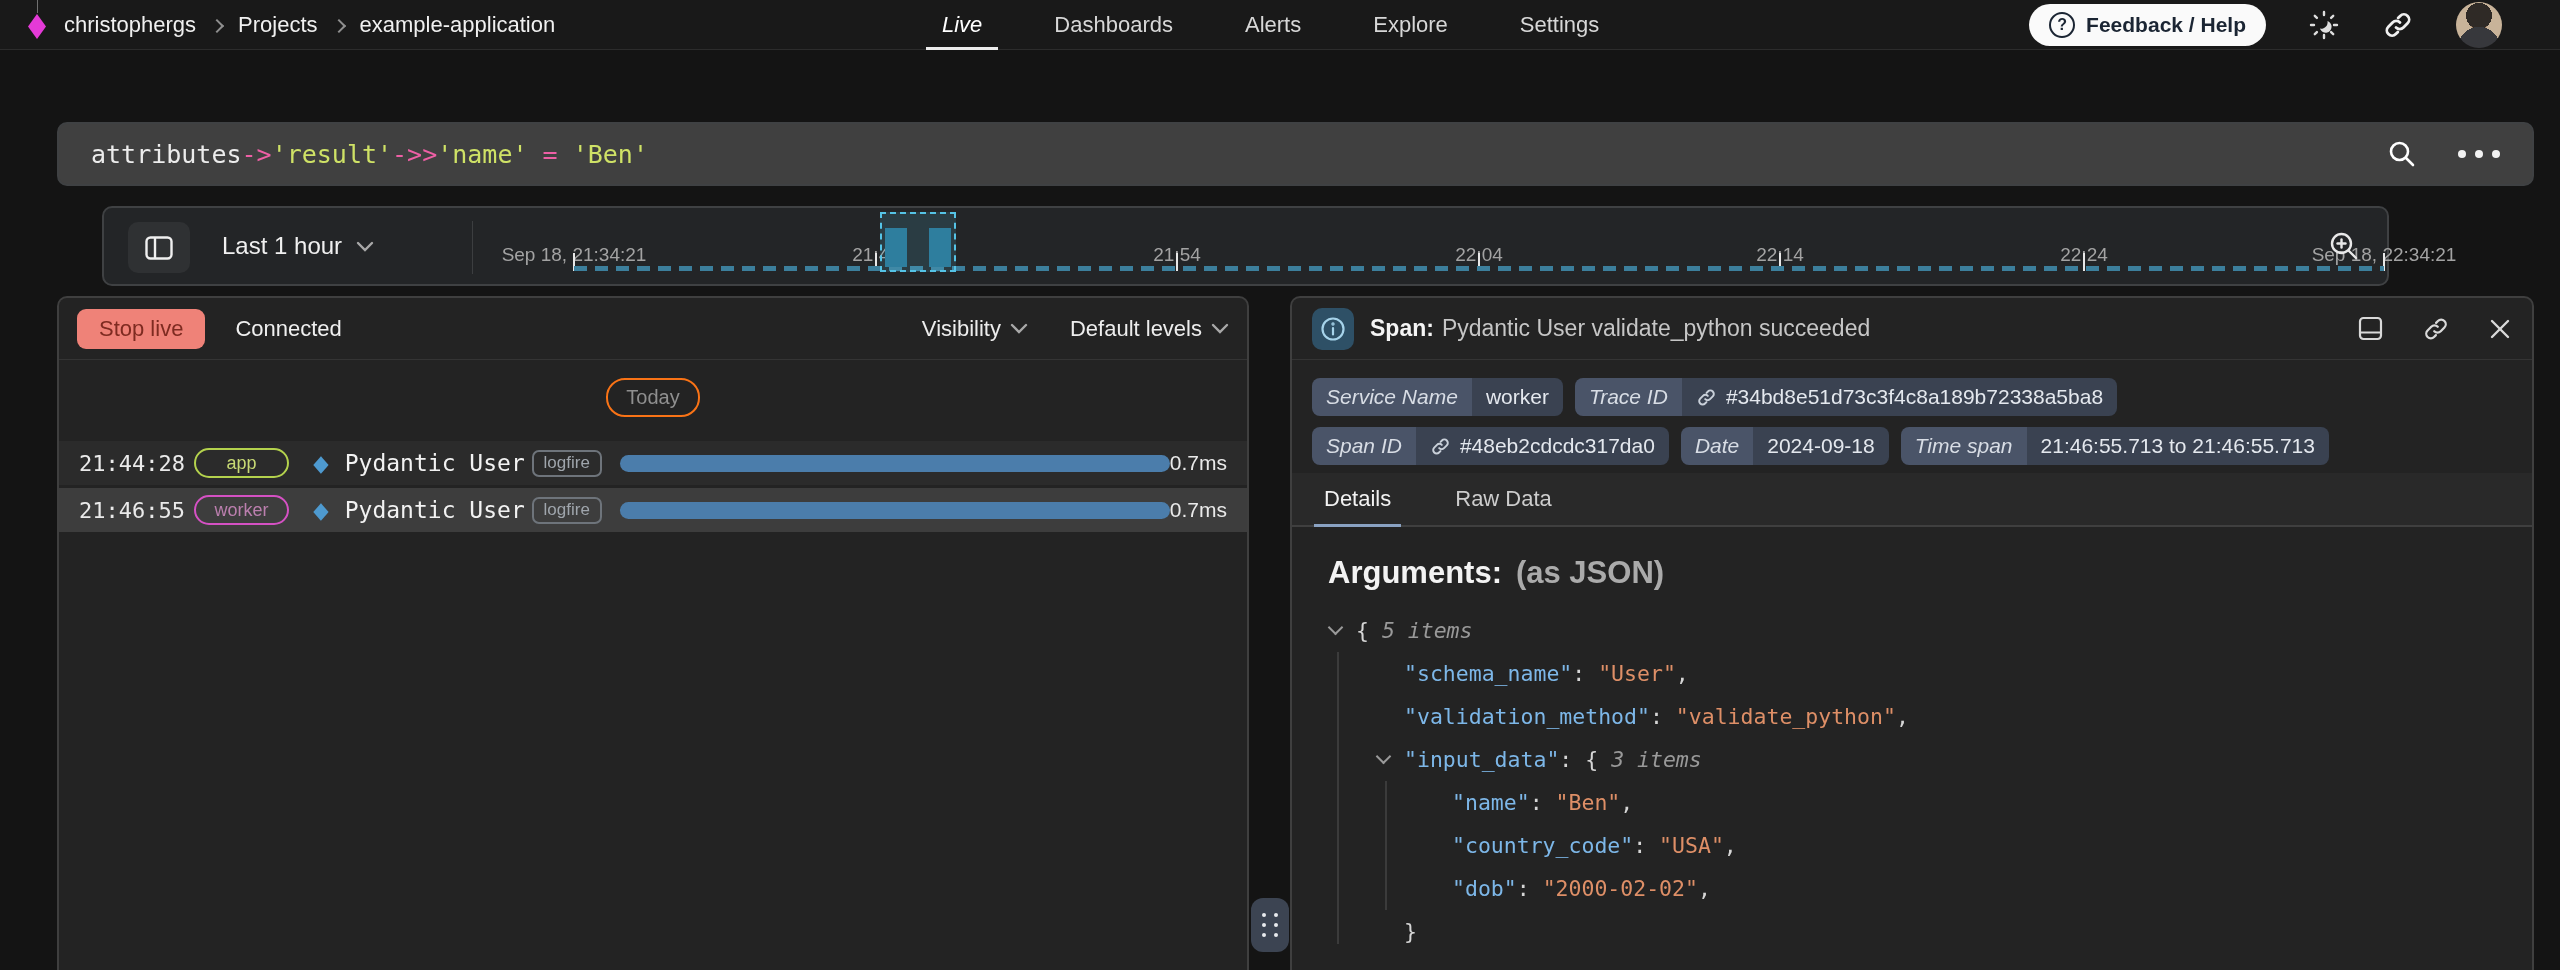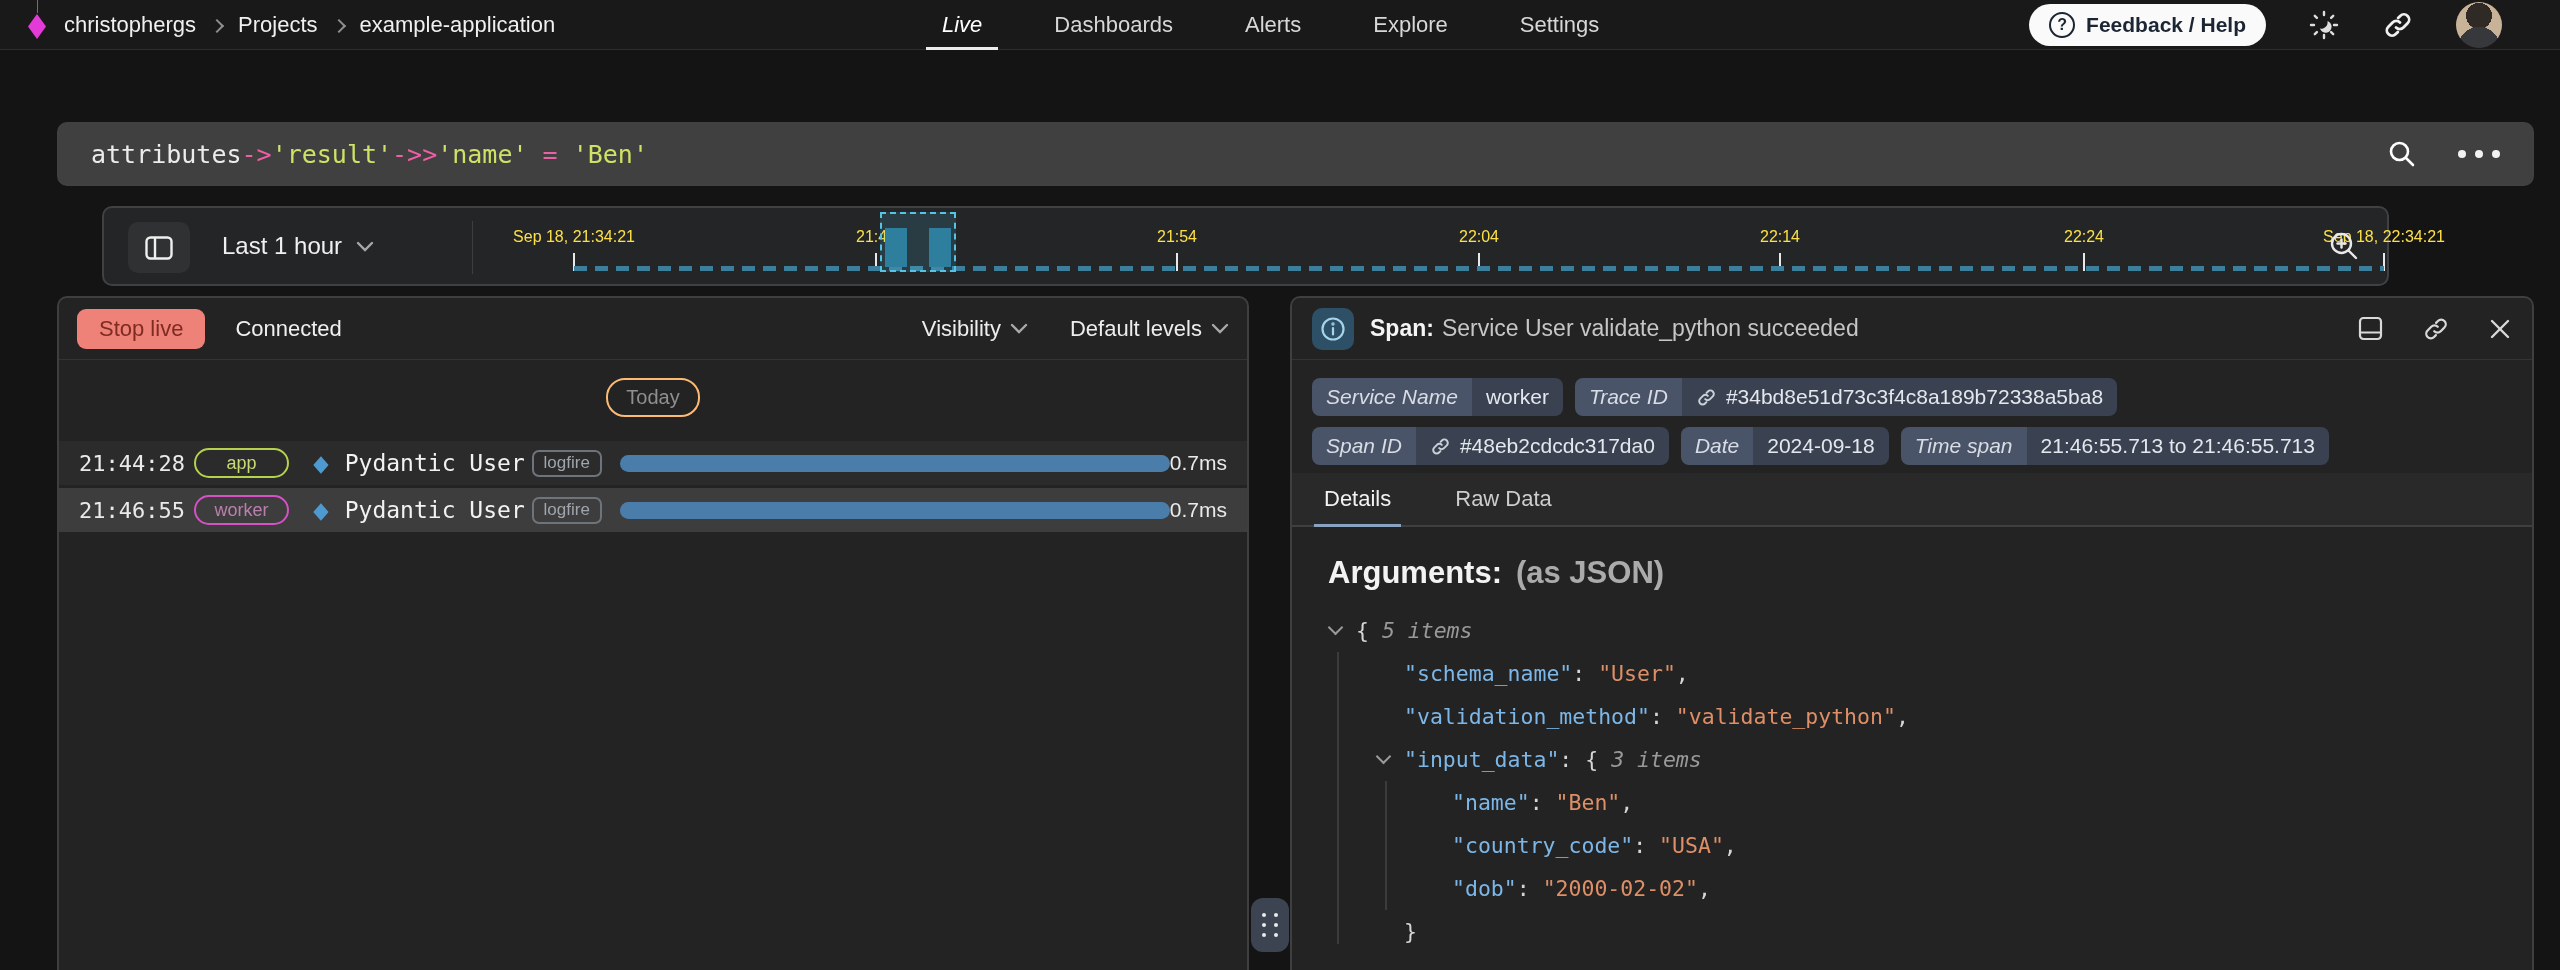--- a/index.html
+++ b/index.html
@@ -45,21 +45,21 @@
   .dots3 i{width:8px;height:8px;border-radius:50%;background:#f2f2f2;}
 
   
   .timeline{position:absolute;left:57px;top:206px;width:2287px;height:80px;background:#232527;
       border:2px solid #3f4143;border-radius:10px;margin-left:45px;}
   .tl-toggle{position:absolute;left:24px;top:14px;width:62px;height:51px;border-radius:10px;background:#2f3133;
       display:flex;align-items:center;justify-content:center;}
   .tl-range{position:absolute;left:118px;top:0;height:100%;display:flex;align-items:center;gap:14px;
       font-size:24px;color:#f0f0f0;}
   .tl-divider{position:absolute;left:368px;top:13px;width:1px;height:53px;background:#3c3e40;}
-  .tick{position:absolute;transform:translateX(-50%);top:20px;font-size:16px;color:#fde047;white-space:nowrap;}
+  .tick{position:absolute;transform:translateX(-50%);top:36px;font-size:19px;color:#a3a3a3;white-space:nowrap;}
   .tick-line{position:absolute;transform:translateX(-50%);top:45px;width:2px;height:18px;background:#e8e8e8;}
   .tl-dashes{position:absolute;top:58px;height:5px;background:repeating-linear-gradient(90deg,#3c7f9c 0 13px,transparent 13px 21px);}
   .tl-selection{position:absolute;top:4px;height:60px;border:2.5px dashed #55c3e6;background:rgba(85,195,230,0.15);z-index:2;}
   .tl-selection .bar{position:absolute;bottom:3px;width:22px;height:39px;background:#2e7e9e;}
   .tl-selection .bar.l{left:3px;} .tl-selection .bar.r{right:3px;}
   .tl-zoom{position:absolute;right:26px;top:50%;transform:translateY(-50%);}
 
   
   .panel{position:absolute;top:296px;background:#232323;border:2px solid #3f3f3f;border-bottom:none;
       border-radius:10px 10px 0 0;overflow:hidden;}
@@ -67,21 +67,21 @@
   .right-panel{left:1290px;width:1244px;height:676px;display:flex;flex-direction:column;}
 
   
   .lp-header{height:62px;display:flex;align-items:center;padding:0 18px;border-bottom:1px solid #343434;}
   .stop-live{height:40px;padding:0 22px;border-radius:9px;background:#ef8278;color:#7e2b21;font-size:22px;
       display:flex;align-items:center;}
   .connected{margin-left:30px;font-size:22px;color:#f0f0f0;}
   .lp-dropdowns{margin-left:auto;display:flex;gap:42px;align-items:center;}
   .dd{display:flex;align-items:center;gap:9px;font-size:22px;color:#ededed;}
   .empty-msg{margin-top:30px;text-align:center;color:#8f8f8f;font-size:21px;}
-  .today-pill{display:block;width:fit-content;margin:18px auto 0;border:2px solid #fdba74;border-radius:19px;
+  .today-pill{display:block;width:fit-content;margin:18px auto 0;border:2px solid #f97316;border-radius:19px;
       padding:6px 18px;color:#8f8f8f;font-size:20px;}
   .rows{margin-top:24px;display:flex;flex-direction:column;gap:3px;}
   .lrow{height:44px;display:flex;align-items:center;background:#2b2b2b;padding:0 20px;}
   .lrow.selected{background:#3d3d3d;}
   .lrow .time{font-family:"DejaVu Sans Mono",monospace;font-size:22px;color:#eaeaea;width:118px;}
   .svc-badge{width:98px;height:30px;border-radius:16px;border:2px solid;display:flex;align-items:center;
       justify-content:center;font-size:18px;}
   .lrow .dia{margin-left:24px;font-size:20px;transform:scaleY(1.15);}
   .lrow .sname{margin-left:16px;width:192px;font-family:"DejaVu Sans Mono",monospace;font-size:23px;color:#f2f2f2;}
   .tag{height:27px;padding:8px 10px;border:2px solid #6e747b;border-radius:7px;color:#9fa5ac;font-size:17px;
@@ -285,21 +285,21 @@
   <div class="panel right-panel">
     <div class="rp-header">
       <div class="info-icon">
         <svg width="28" height="28" viewBox="0 0 28 28" fill="none" stroke="#a6d3ea" stroke-width="2.2" stroke-linecap="round">
           <circle cx="14" cy="14" r="10.5"></circle>
             <line x1="14" y1="13" x2="14" y2="19.5"></line>
           <circle cx="14" cy="9" r="0.6" fill="#a6d3ea"></circle>
         </svg>
       </div>
       <div class="span-title">
-        <b>Span:</b><span>Service User validate_python succeeded</span>
+        <b>Span:</b><span>Pydantic User validate_python succeeded</span>
       </div>
       <div class="rp-icons">
         <span class="icon-btn">
           <svg width="27" height="27" viewBox="0 0 27 27" fill="none" stroke="#d9d9d9" stroke-width="2.2">
             <rect x="3" y="3" width="21" height="21" rx="3.5"></rect>
               <line x1="3" y1="17.5" x2="24" y2="17.5"></line>
           </svg>
         </span>
         <span class="icon-btn">
           <svg width="28" height="28" viewBox="0 0 32 32" fill="none" stroke="#d9d9d9" stroke-width="2.6" stroke-linecap="round">

